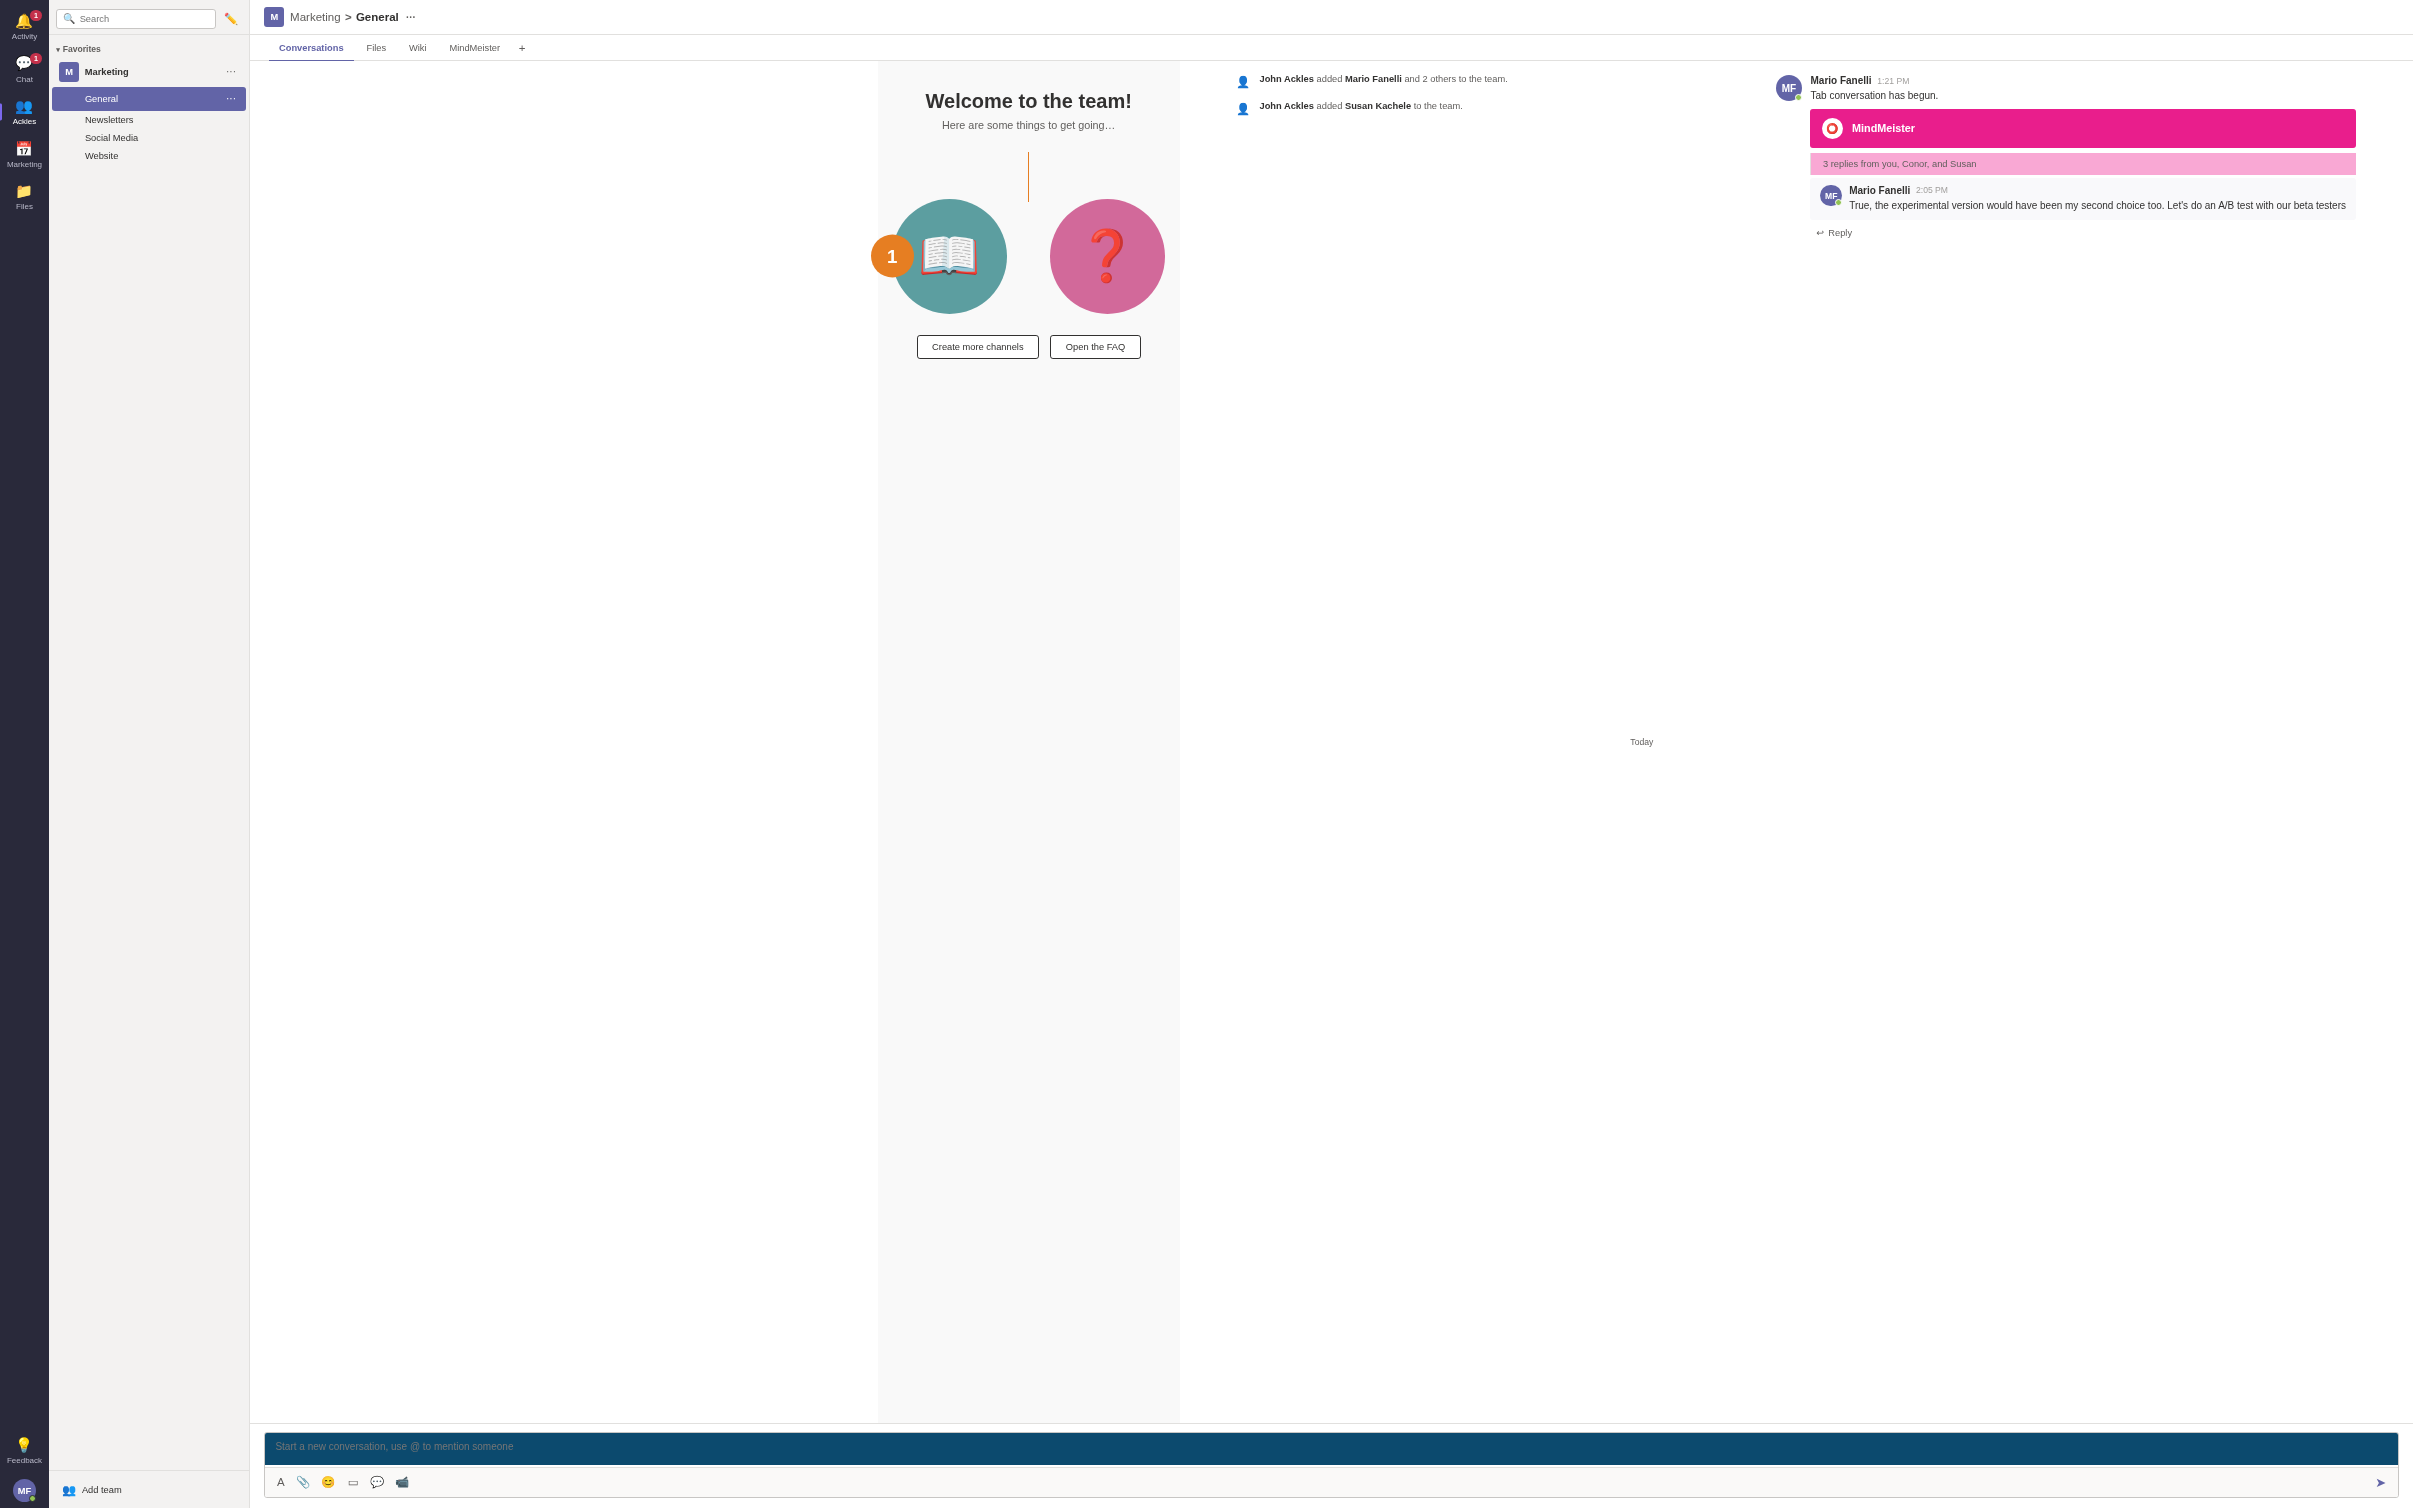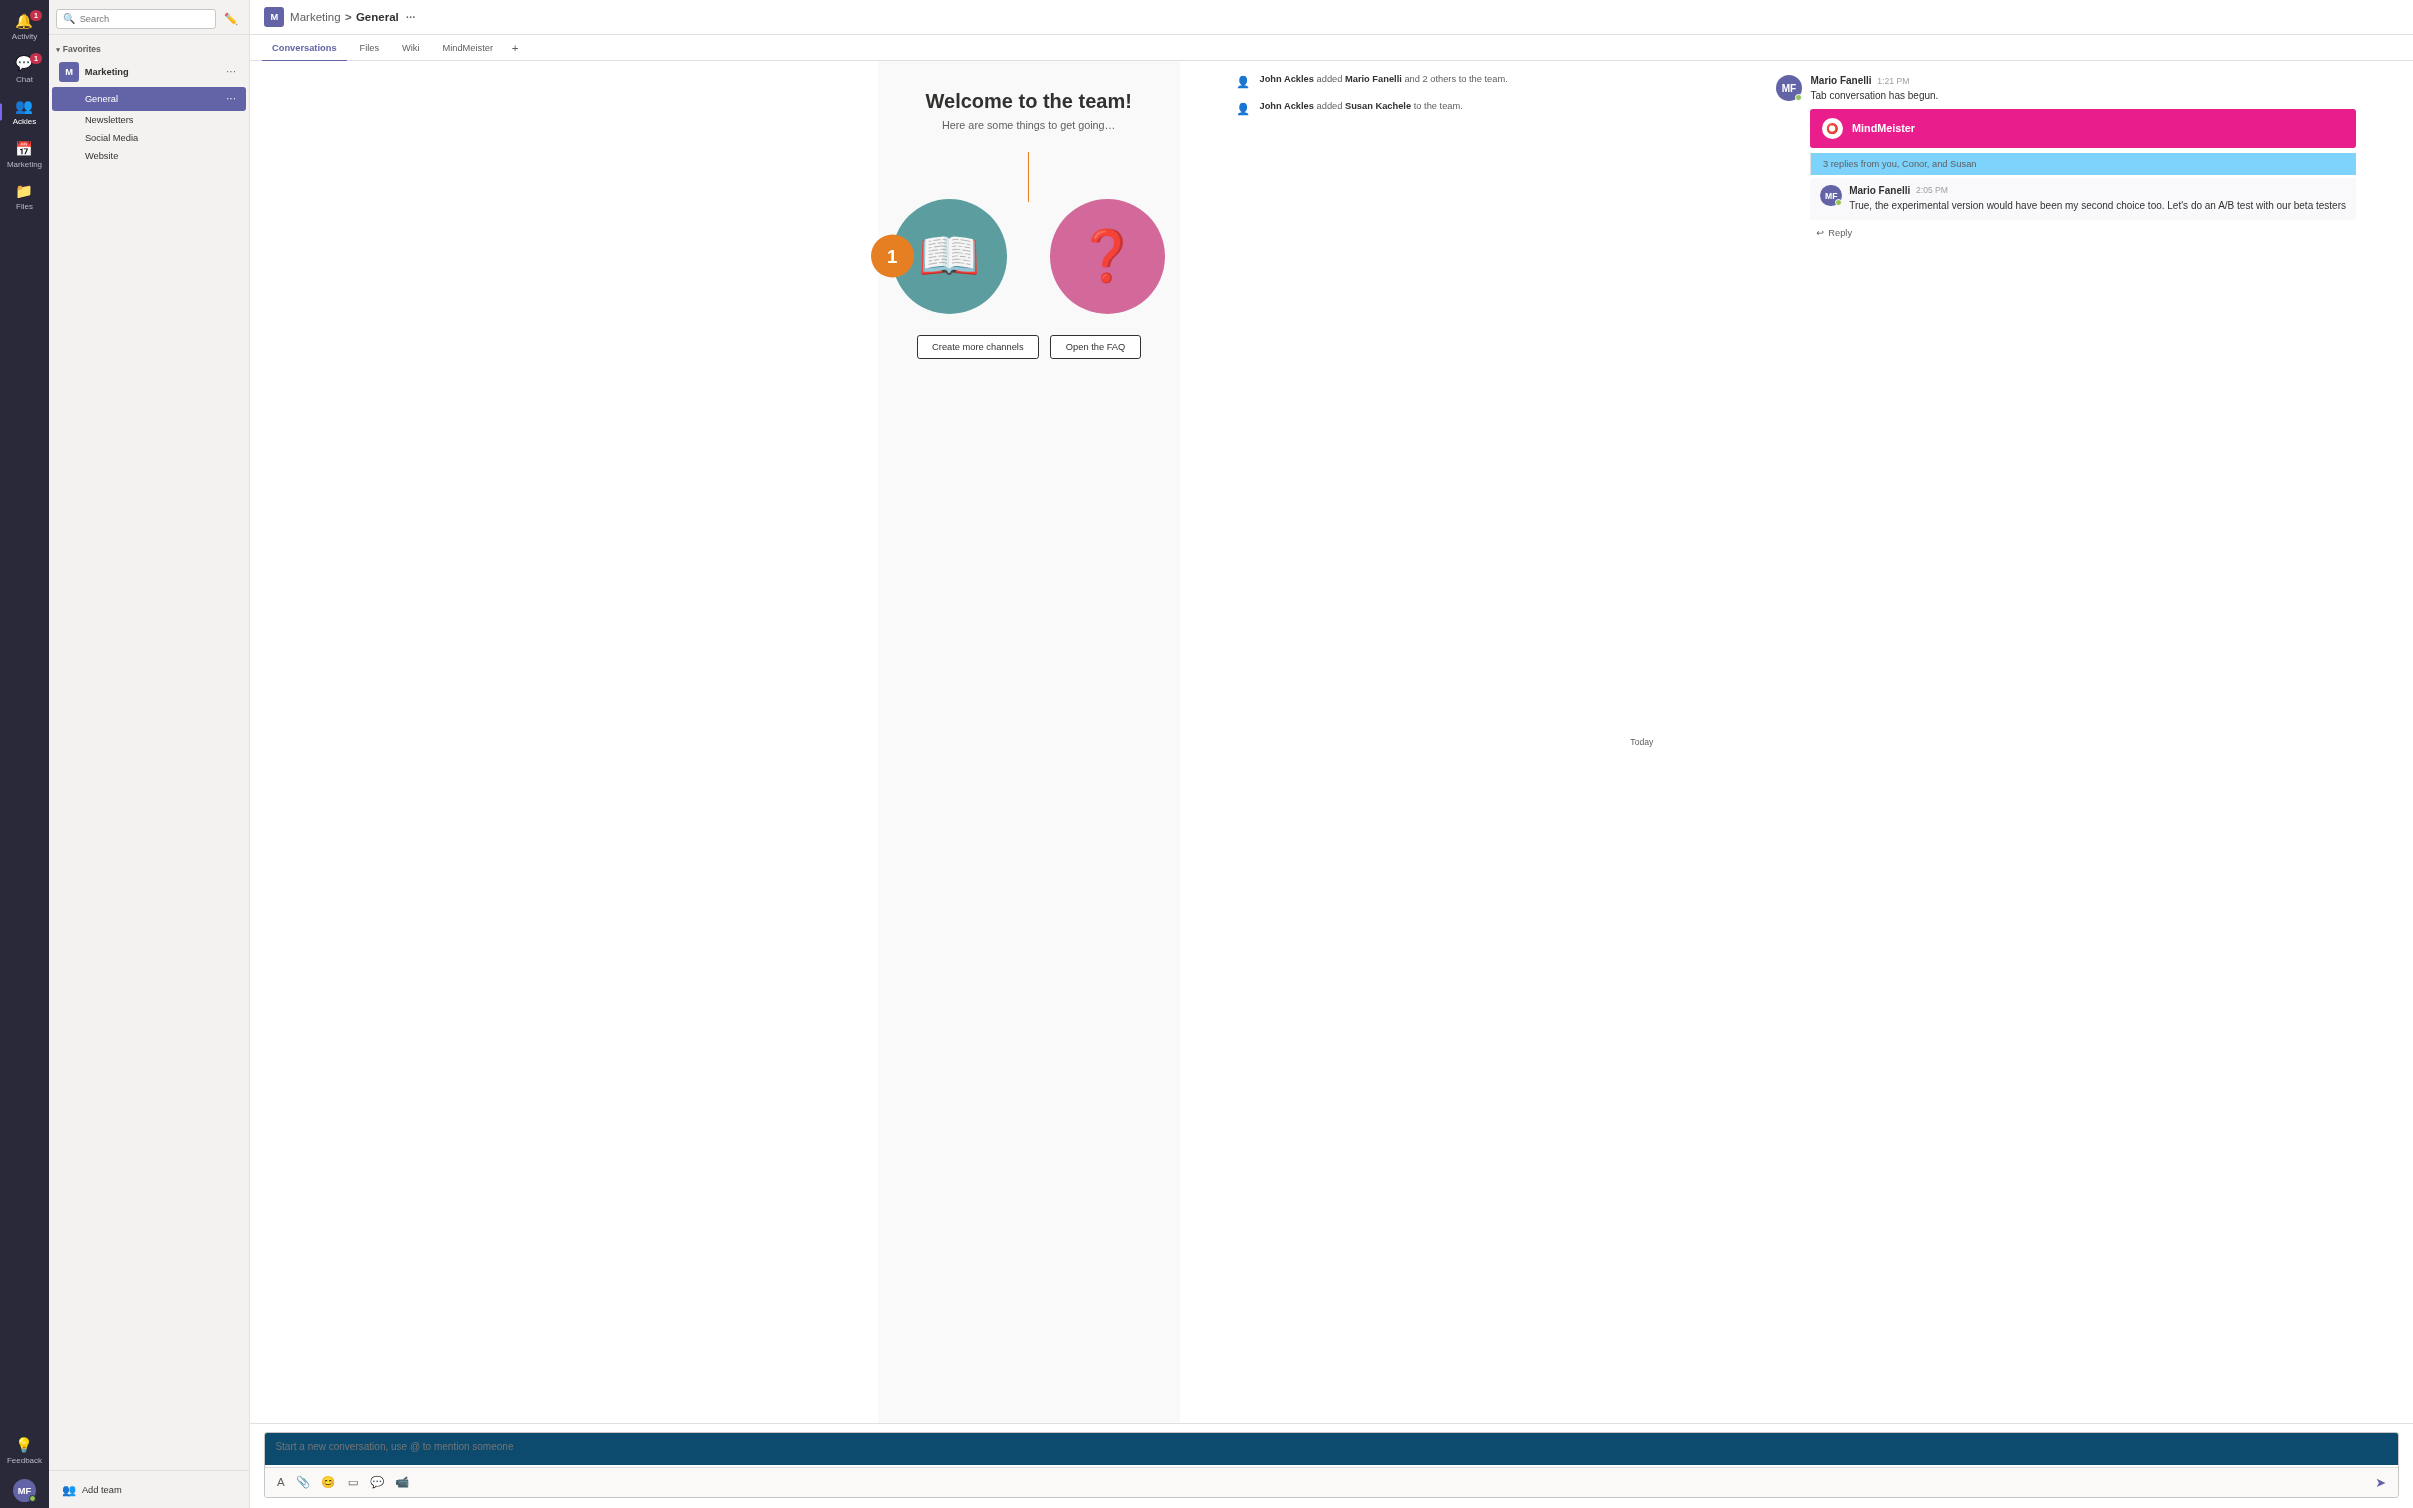--- a/index.html
+++ b/index.html
@@ -238,21 +238,21 @@
       align-items: center;
       justify-content: center;
       color: white;
       font-size: 9.3px;
       font-weight: bold;
     }
 
     .tabs-bar {
       display: flex;
       align-items: center;
-      padding: 0 12px;
+      padding: 0 19px;
       border-bottom: 0.7px solid #e1e0de;
       background: #fff;
       gap: 2.9px;
     }
     .tab {
       padding: 7.2px 10px;
       cursor: pointer;
       color: #605e5c;
       font-size: 9.3px;
       border-bottom: 1.4px solid transparent;
@@ -433,21 +433,21 @@
       border-radius: 50%;
       display: flex;
       align-items: center;
       justify-content: center;
       color: #e91e8c;
       font-weight: bold;
       font-size: 10px;
     }
 
     .replies-count {
-      background: #7dd3fc;
+      background: #f9a8d4;
       padding: 5.7px 11.5px;
       font-size: 9.3px;
       color: #605e5c;
       border-left: 1.4px solid #e1e0de;
       margin: 2.9px 0;
     }
 
     .nested-message {
       background: #f9f9fb;
       border-radius: 2.9px;

